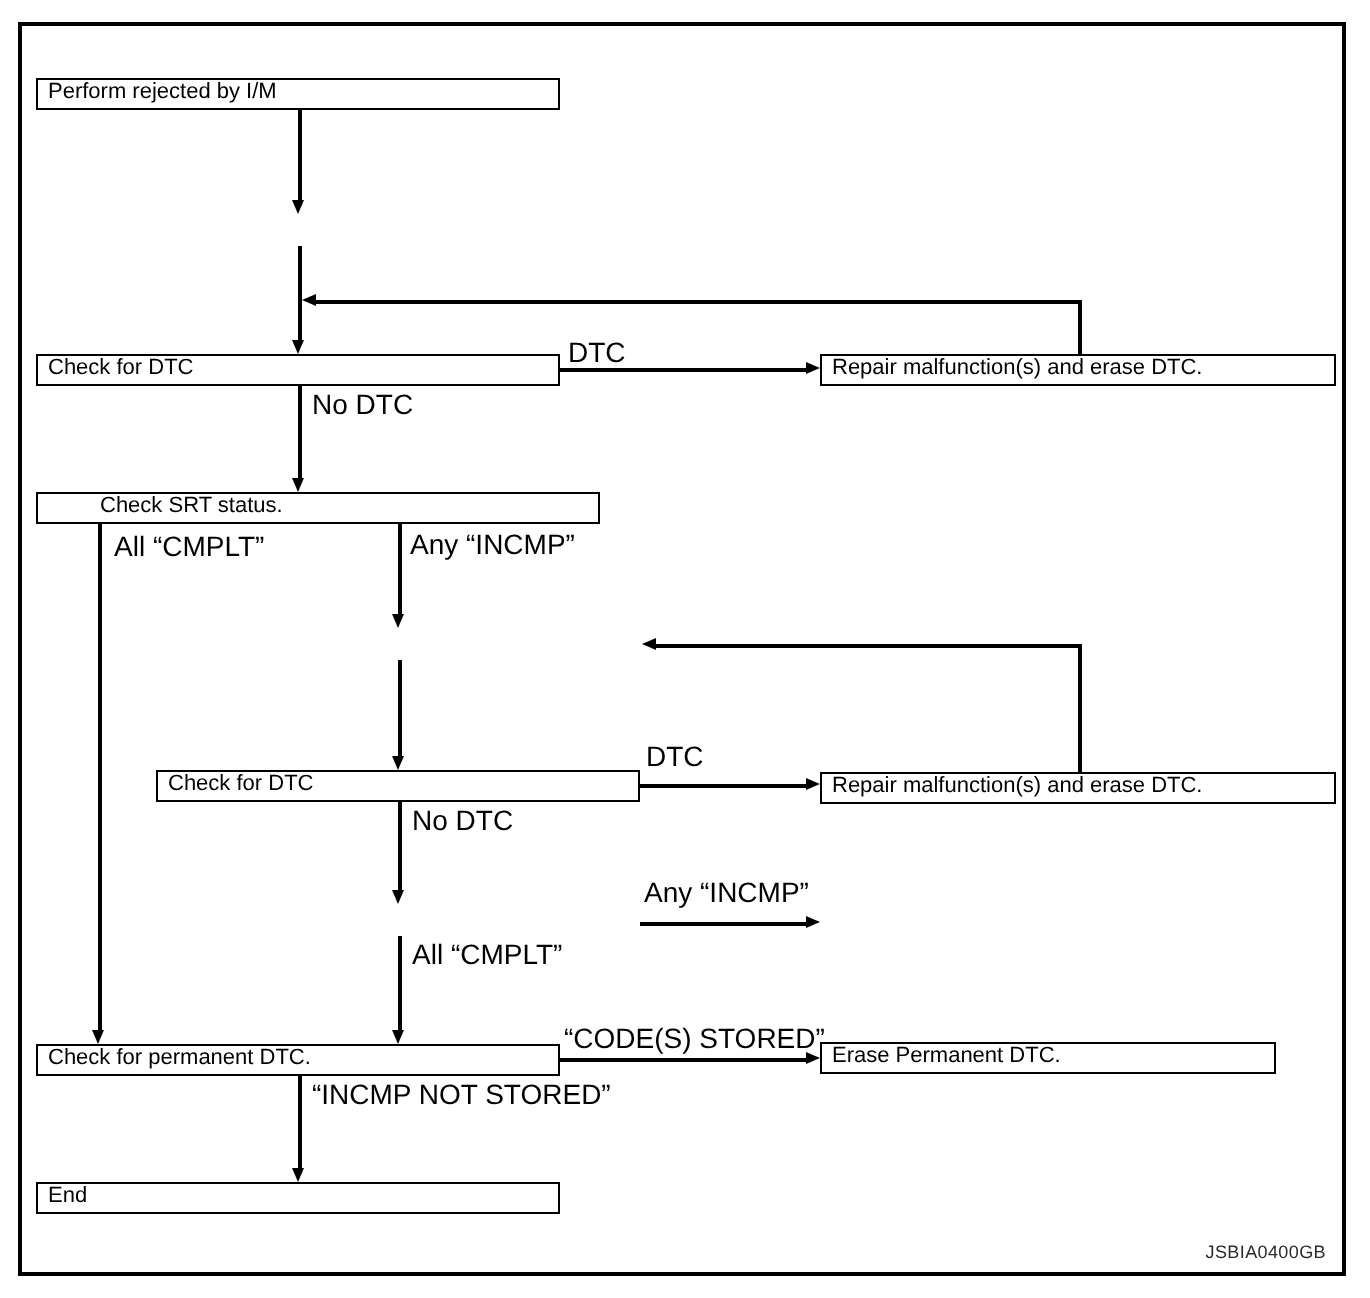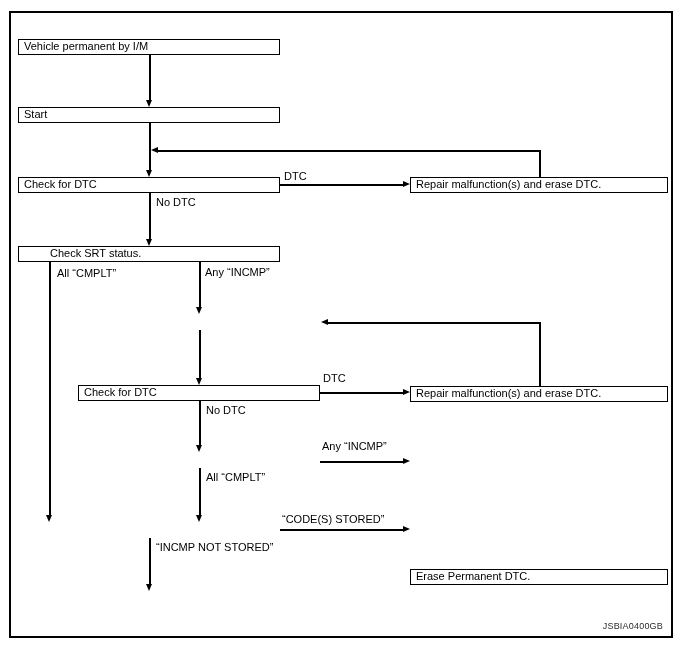--- a/index.html
+++ b/index.html
@@ -8,43 +8,43 @@
     width:685px; height:649px;
     font-family:"Liberation Sans", sans-serif;
     color:#000;
   }
   .stage { position:relative; width:685px; height:649px; background:#fff; overflow:hidden; }
   .frame { position:absolute; left:9px; top:11px; width:664px; height:627px; border:2px solid #000; background:#fff; }
   .box {
     position:absolute; height:16px; border:1.5px solid #000; background:#fff;
     font-size:11px; line-height:12.5px; padding-left:5px; white-space:nowrap;
   }
-  .lbl { position:absolute; font-size:11px; line-height:12px; white-space:nowrap; }
+  .lbl { position:absolute; font-size:14px; line-height:12px; white-space:nowrap; }
   .vl { position:absolute; width:1.5px; background:#000; }
   .hl { position:absolute; height:1.5px; background:#000; }
   .ar { position:absolute; width:0; height:0; }
   .ar.d { border-left:3.5px solid transparent; border-right:3.5px solid transparent; border-top:7px solid #000; }
   .ar.l { border-top:3.5px solid transparent; border-bottom:3.5px solid transparent; border-right:7px solid #000; }
   .ar.r { border-top:3.5px solid transparent; border-bottom:3.5px solid transparent; border-left:7px solid #000; }
   .figcode { position:absolute; right:22px; top:621px; font-size:9px; letter-spacing:0.2px; color:#2b2b2b; }
 
   
   .n-vehicle  { left:18px;  top:39px;  width:262px; }
   .n-start    { left:18px;  top:107px; width:262px; }
   .n-cdtc1    { left:18px;  top:177px; width:262px; }
-  .n-csrt     { left:18px;  top:246px; width:262px;padding-left:31px; }
+  .n-csrt     { left:18px;  top:246px; width:282px;padding-left:31px; }
   .n-road     { left:78px;  top:314px; width:242px; }
   .n-cdtc2    { left:78px;  top:385px; width:242px; }
   .n-callsrt  { left:78px;  top:452px; width:242px; }
   .n-cperm    { left:18px;  top:522px; width:262px; }
   .n-end      { left:18px;  top:591px; width:262px; }
   .n-repair1  { left:410px; top:177px; width:258px; }
   .n-repair2  { left:410px; top:386px; width:258px; }
   .n-tech     { left:410px; top:454px; width:258px; }
-  .n-eperm    { left:410px; top:521px; width:258px;margin-top:48px; }
+  .n-eperm    { left:410px; top:521px; width:228px; }
 
   
   .v1  { left:149px; top:55px;  height:45px; }
   .v2  { left:149px; top:123px; height:47px; }
   .v3  { left:149px; top:193px; height:46px; }
   .v4  { left:49px;  top:262px; height:253px; }
   .v5  { left:199px; top:262px; height:45px; }
   .v6  { left:199px; top:330px; height:48px; }
   .v7  { left:199px; top:401px; height:44px; }
   .v8  { left:199px; top:468px; height:47px; }
@@ -89,28 +89,29 @@
   .l-stored    { left:282px; top:513px; }
   .l-notstored { left:156px; top:541px; }
 </style>
 </head>
 <body>
 
 <div class="stage">
 
   <div class="frame"></div>
 
-  <div class="box n-vehicle">Vehicle permanent by I/M</div>
-  <div class="box n-start">Start</div>
+  <div class="box n-vehicle">Perform rejected by I/M</div>
   <div class="box n-cdtc1">Check for DTC</div>
   <div class="box n-repair1">Repair malfunction(s) and erase DTC.</div>
   <div class="box n-csrt">Check SRT status.</div>
   <div class="box n-cdtc2">Check for DTC</div>
   <div class="box n-repair2">Repair malfunction(s) and erase DTC.</div>
+  <div class="box n-cperm">Check for permanent DTC.</div>
   <div class="box n-eperm">Erase Permanent DTC.</div>
+  <div class="box n-end">End</div>
 
   <div class="vl v1"></div>
   <div class="vl v2"></div>
   <div class="vl v3"></div>
   <div class="vl v4"></div>
   <div class="vl v5"></div>
   <div class="vl v6"></div>
   <div class="vl v7"></div>
   <div class="vl v8"></div>
   <div class="vl v9"></div>

